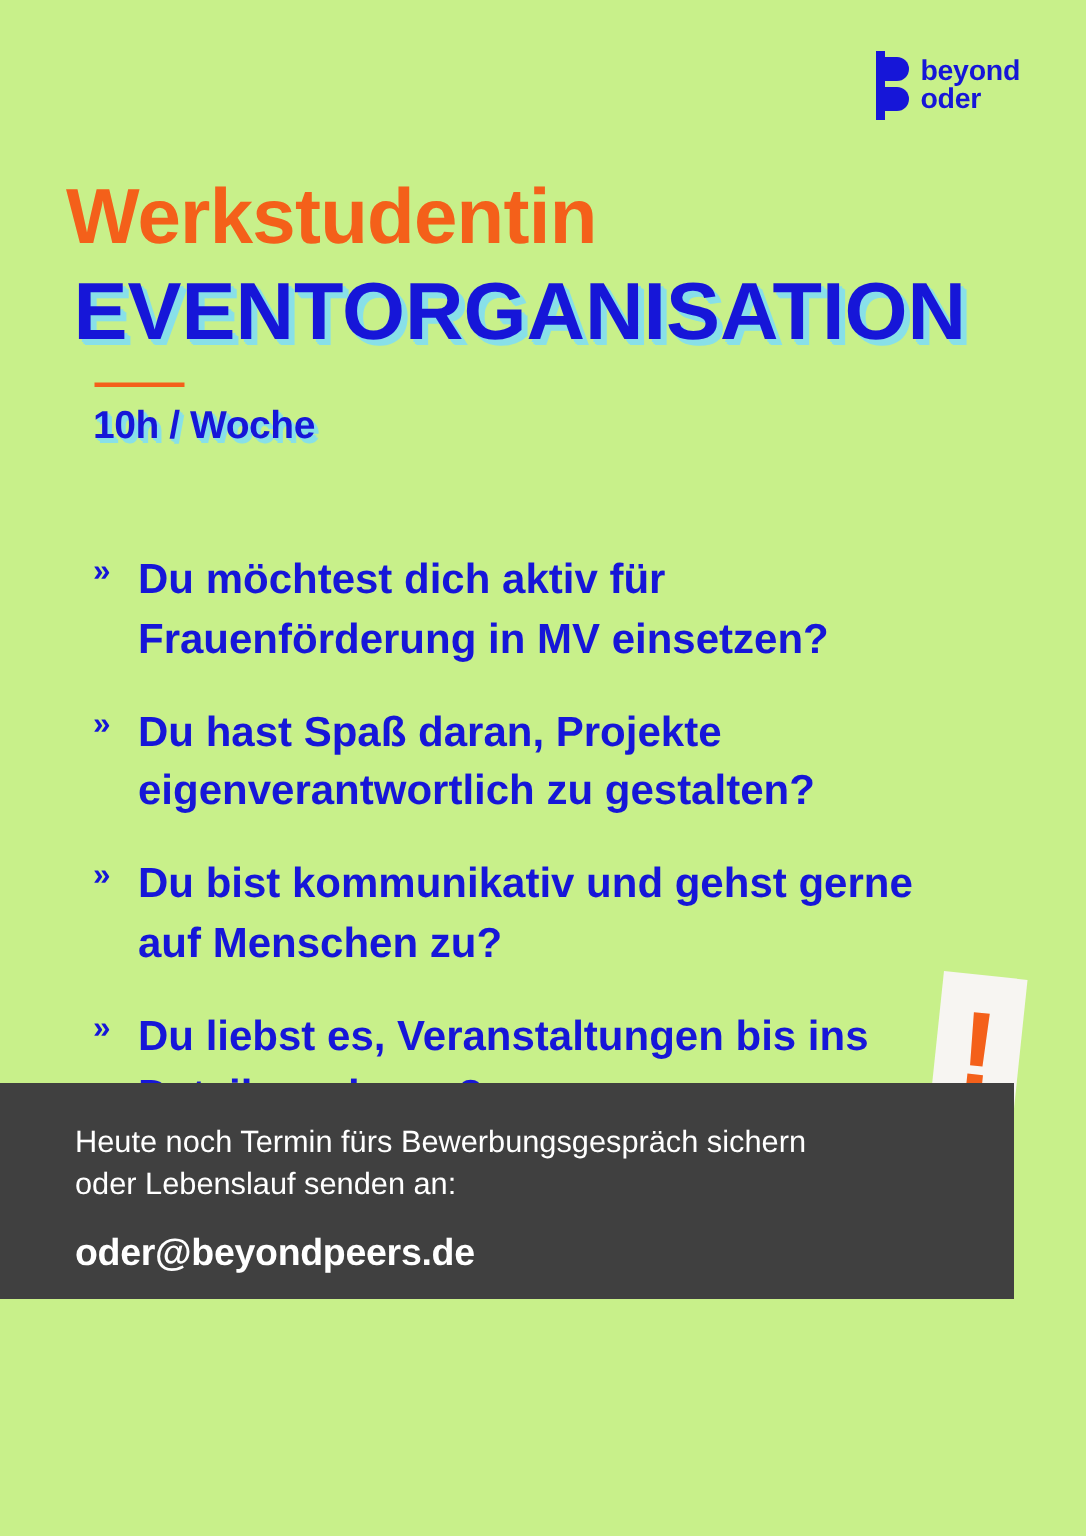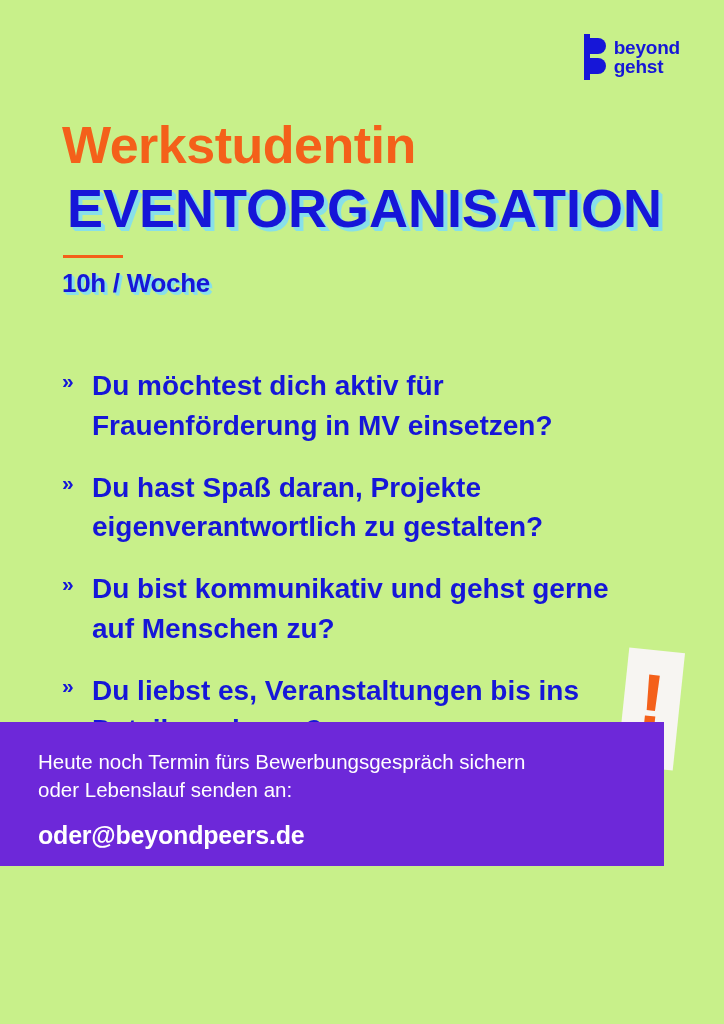--- a/index.html
+++ b/index.html
@@ -47,21 +47,21 @@
   .logo-words span {
     color: #1616d8;
     font-weight: 700;
     font-size: 19px;
     letter-spacing: -0.2px;
   }
 
   
   .headline-block {
     position: absolute;
-    left: 62px;
+    left: 44px;
     top: 118px;
     width: 600px;
   }
   .title-line1 {
     color: #f4601a;
     font-size: 52px;
     font-weight: 800;
     letter-spacing: -0.5px;
     line-height: 1.05;
     margin: 0;
@@ -156,21 +156,22 @@
     line-height: 1;
   }
 
   
   .cta {
     position: absolute;
     left: 0;
     top: 722px;
     width: 664px;
     height: 144px;
-    background: #6d28d9;
+    background: #404040;
+    padding-left: 12px;
   }
   .cta-inner {
     padding: 26px 40px 0 38px;
   }
   .cta-line {
     color: #ffffff;
     font-size: 20.5px;
     font-weight: 500;
     line-height: 1.38;
   }
@@ -191,21 +192,21 @@
     <div class="logo-mark">
       <svg width="26" height="46" viewBox="0 0 26 46" xmlns="http://www.w3.org/2000/svg">
         <rect x="0" y="0" width="6" height="24" fill="#1616d8"></rect>
         <path d="M6 4 h8 a8 8 0 0 1 0 16 h-8 z" fill="#1616d8"></path>
         <rect x="0" y="22" width="6" height="24" fill="#1616d8"></rect>
         <path d="M6 24 h8 a8 8 0 0 1 0 16 h-8 z" fill="#1616d8"></path>
       </svg>
     </div>
     <div class="logo-words">
       <span>beyond</span>
-      <span>gehst</span>
+      <span>oder</span>
     </div>
   </div>
 
   <div class="headline-block">
     <h1 class="title-line1">Werkstudentin</h1>
     <h2 class="title-line2">EVENTORGANISATION</h2>
   </div>
 
   <div class="rule"></div>
 

